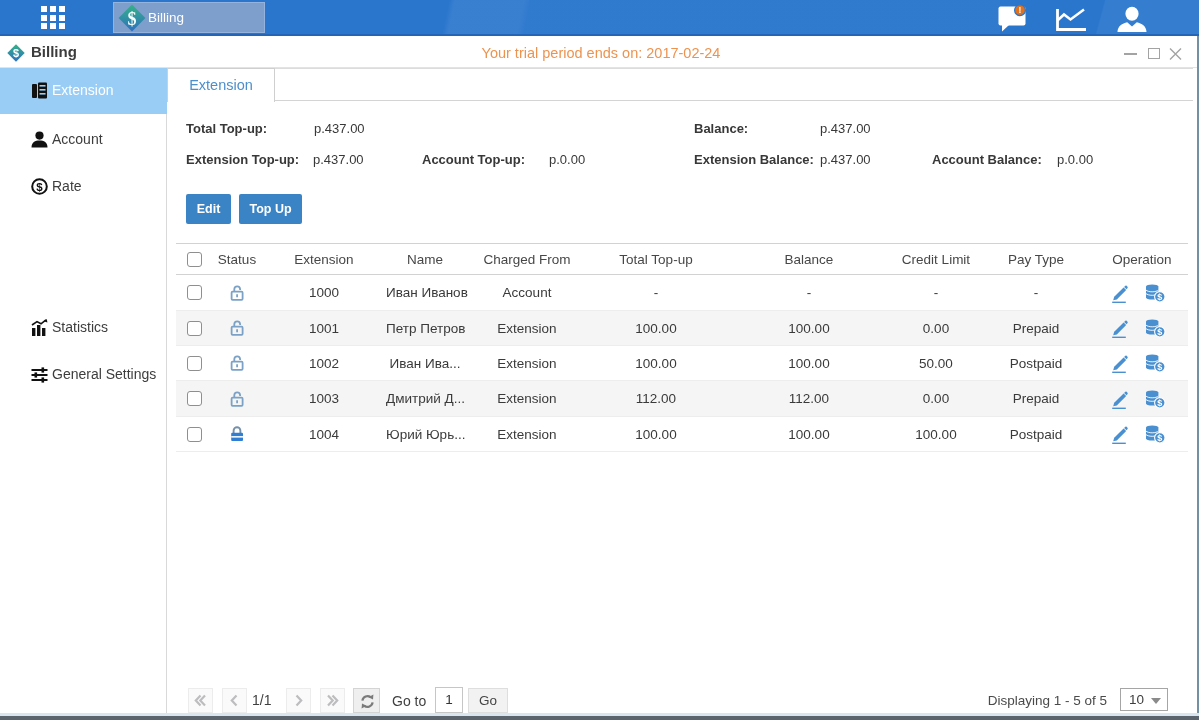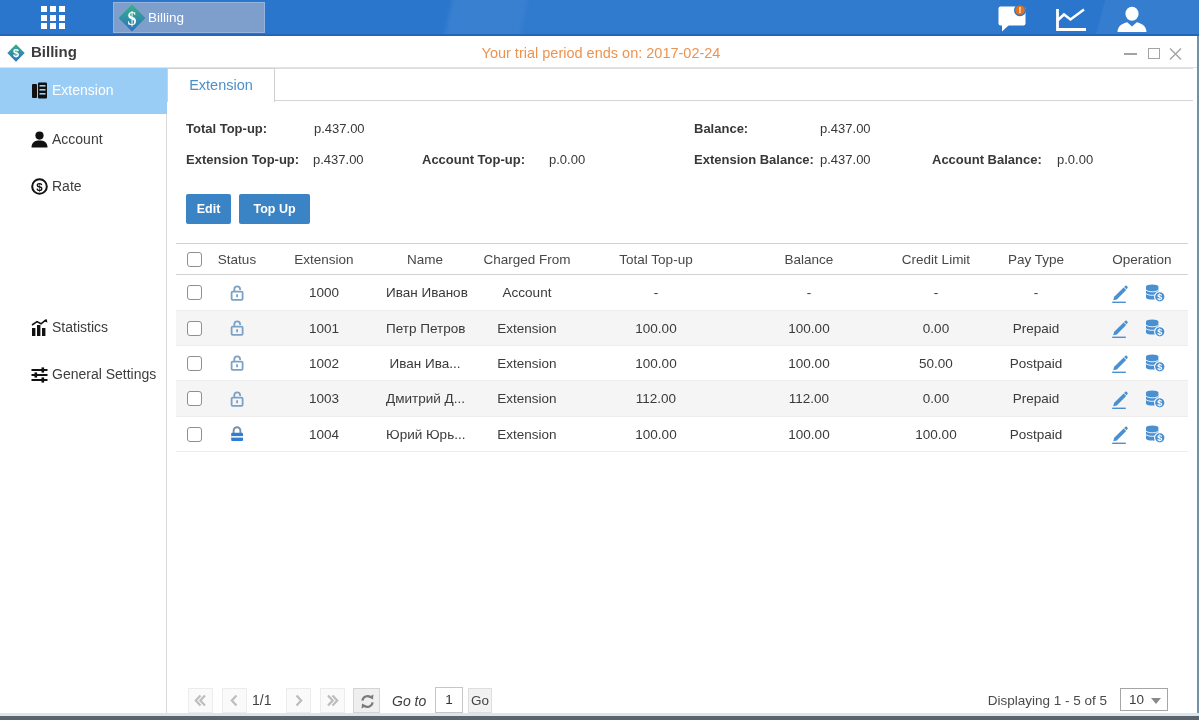--- a/index.html
+++ b/index.html
@@ -57,23 +57,23 @@
 #tbl td:last-child { padding-right:9px; }
 #tbl tr.odd td { background:#f5f5f5; }
 #tbl tr.h36 td { height:36px; }
 .cb { width:15px; height:15px; border:1px solid #8f8f8f; border-radius:3px; background:#fff; display:inline-block; vertical-align:middle; }
 .opic { display:inline-block; vertical-align:middle; }
 
 
 .pbox { position:absolute; top:688px; width:25px; height:25px; background:#fafafa; border:1px solid #ececec; }
 .pbox svg { display:block; margin:0 auto; }
 #refresh { left:353px; top:688px; width:27px; height:25px; background:#efefef; border:1px solid #d4d4d4; }
-#goto { left:392px; top:688px; font-size:14px; color:#3f3f3f; top:693px;font-style:italic; }
+#goto { left:392px; top:688px; font-size:14px; color:#3f3f3f; top:693px; }
 #goin { left:435px; top:687px; width:28px; height:26px; border:1px solid #c6c6c6; background:#fff; font-size:13.5px; color:#333; text-align:center; line-height:24px; }
-#gobtn { left:468px; top:688px; width:24px; height:25px; background:#f2f2f2; border:1px solid #dedede; font-size:13.5px; color:#444; text-align:center; line-height:23px; }
+#gobtn { left:468px; top:688px; width:40px; height:25px; background:#f2f2f2; border:1px solid #dedede; font-size:13.5px; color:#444; text-align:center; line-height:23px; }
 #disp { left:900px; top:693px; width:207px; text-align:right; font-size:13.5px; color:#4a4a4a; }
 #psel { left:1120px; top:688px; width:48px; height:23px; border:1px solid #a5a5a5; background:#fff; }
 #psel .n { position:absolute; left:8px; top:3px; font-size:13.5px; color:#3d3d3d; }
 #psel .tri { position:absolute; right:6px; top:9px; width:0; height:0; border-left:5px solid transparent; border-right:5px solid transparent; border-top:6px solid #8a8a8a; }
 #pg11 { left:252px; top:692px; font-size:14px; color:#3f3f3f; }
 </style>
 </head>
 <body>
 <div id="stage">
 
@@ -203,21 +203,21 @@
   <div class="lbl" style="left:186px;top:152px">Extension Top-up:</div>
   <div class="val" style="left:313px;top:152px">p.437.00</div>
   <div class="lbl" style="left:422px;top:152px">Account Top-up:</div>
   <div class="val" style="left:549px;top:152px">p.0.00</div>
   <div class="lbl" style="left:694px;top:152px">Extension Balance:</div>
   <div class="val" style="left:820px;top:152px">p.437.00</div>
   <div class="lbl" style="left:932px;top:152px">Account Balance:</div>
   <div class="val" style="left:1057px;top:152px">p.0.00</div>
 
   <div class="btn" style="left:186px;width:45px">Edit</div>
-  <div class="btn" style="left:239px;width:71px">Top Up</div>
+  <div class="btn" style="left:239px;width:63px">Top Up</div>
 
   <table id="tbl" class="abs">
     <colgroup>
       <col style="width:36px">
         <col style="width:50px">
         <col style="width:124px">
         <col style="width:78px">
       <col style="width:126px">
         <col style="width:132px">
         <col style="width:174px">

